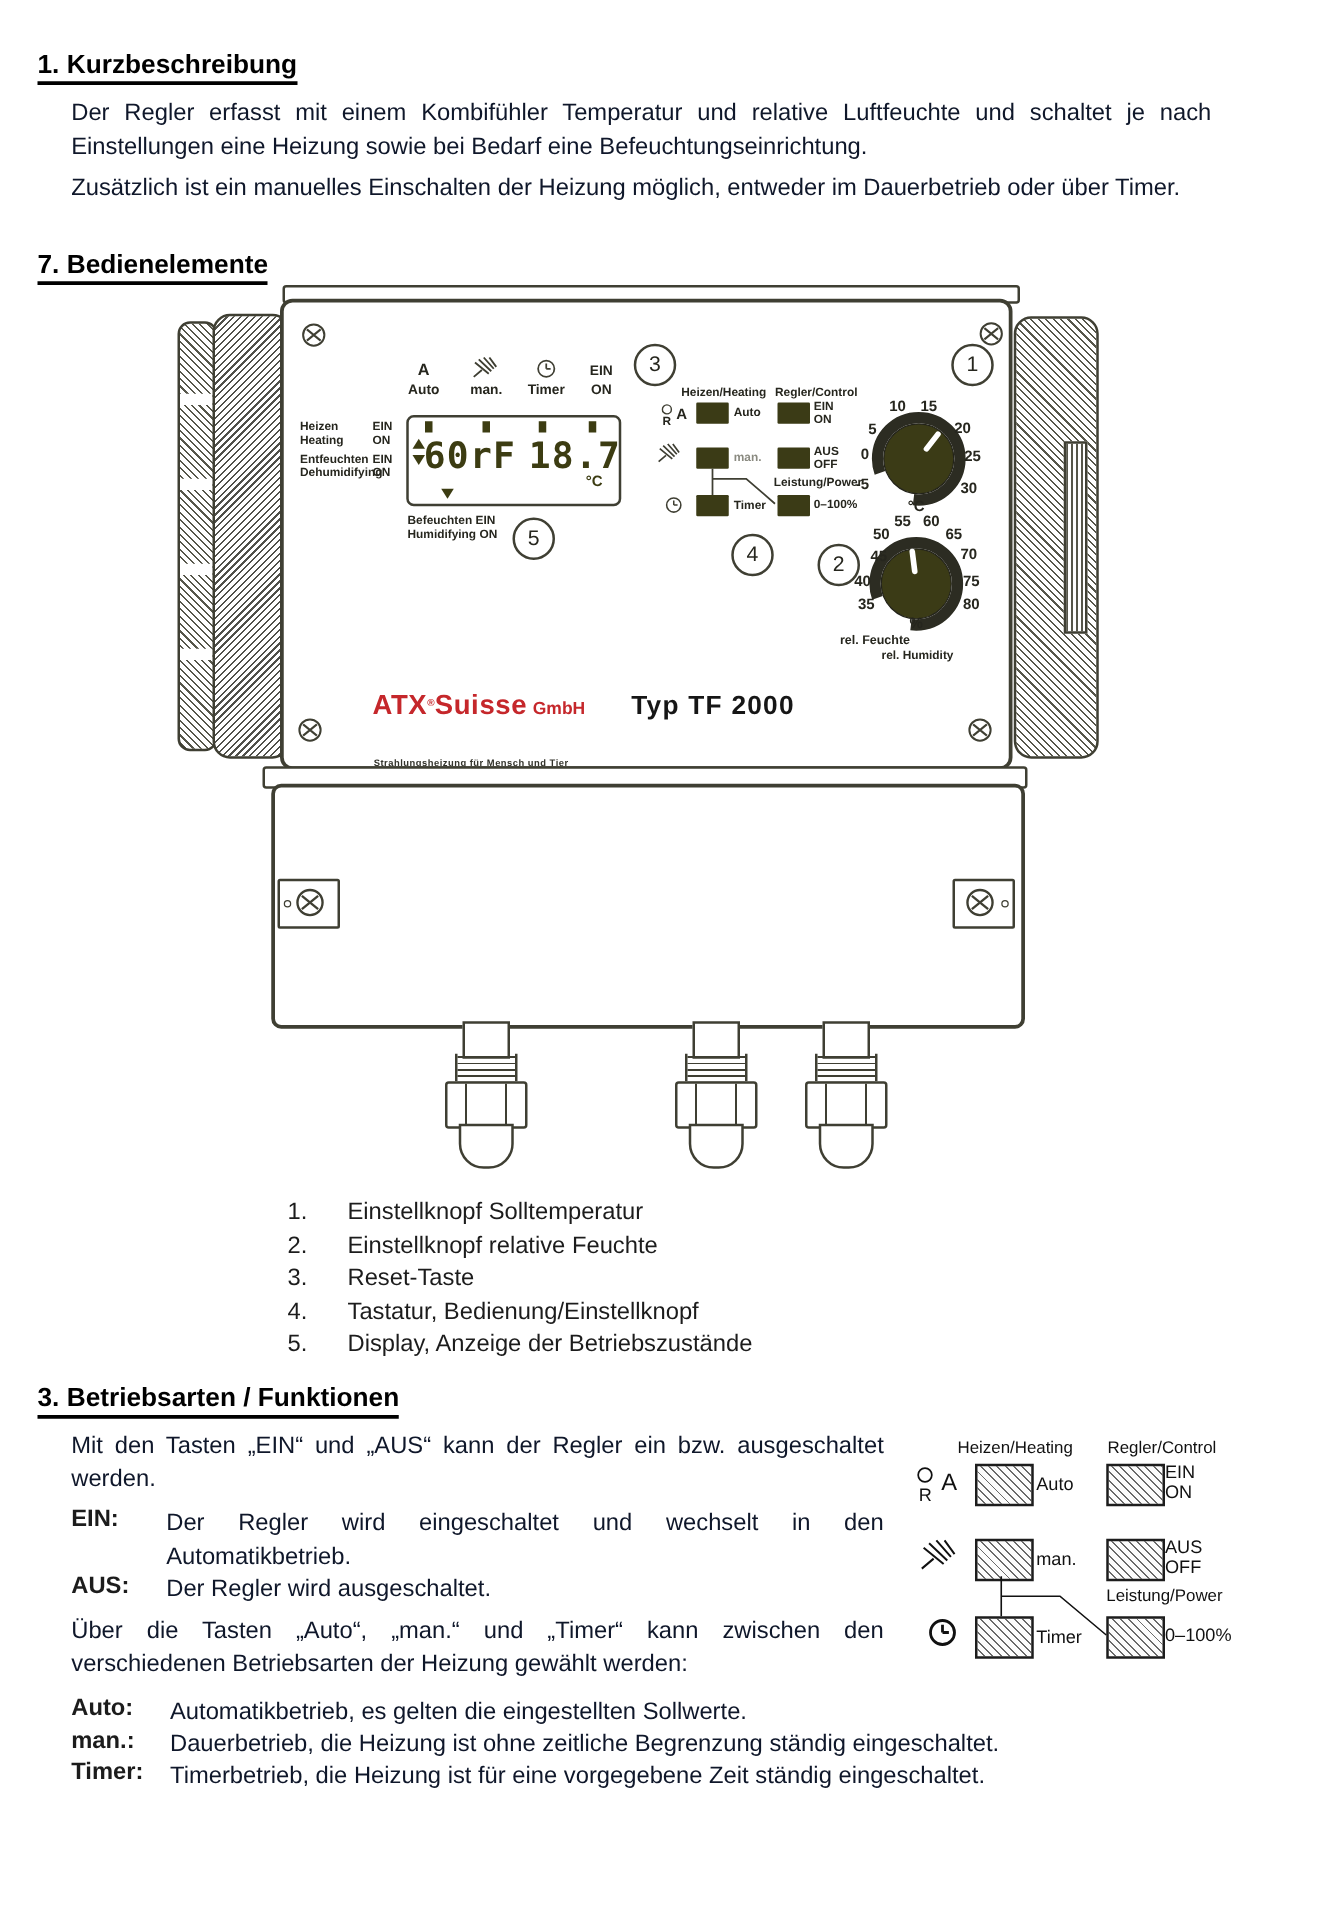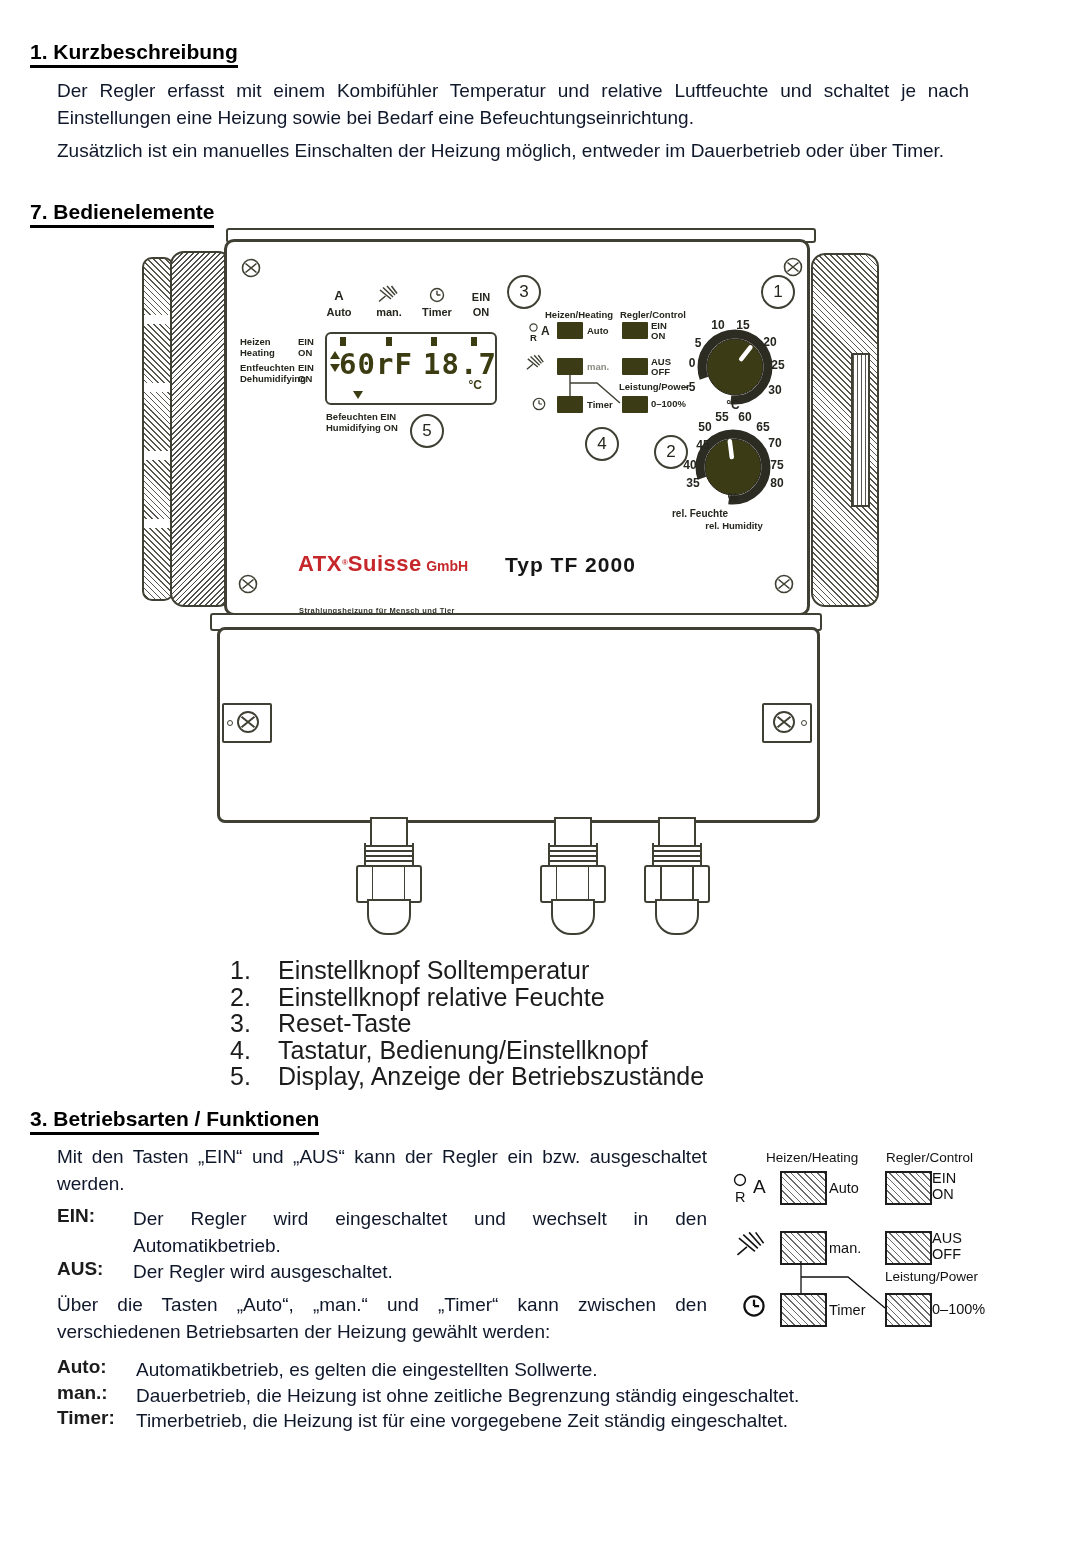--- a/index.html
+++ b/index.html
@@ -7,21 +7,21 @@
     width:1068px;height:1543px;position:relative;background:#ffffff;
     font-family:"Liberation Sans",sans-serif;color:#1c1c1c;overflow:hidden;
   }
   .abs{position:absolute;}
   
   .heading{font-size:21px;font-weight:bold;color:#000;white-space:nowrap;}
   .heading span{display:inline-block;border-bottom:3px solid #000;padding-bottom:1px;}
   .body-text{font-size:19px;line-height:27px;color:#0f172a;}
   .just{text-align:justify;}
   .term{font-size:19px;font-weight:bold;white-space:nowrap;}
-  .legend-row{font-size:25px;line-height:26px;white-space:nowrap;}
+  .legend-row{font-size:19px;line-height:26px;white-space:nowrap;}
   .legend-num{display:inline-block;width:48px;}
   .footer{font-size:19px;}
   
   .dev{left:140px;top:225px;width:745px;height:714px;}
   .line{border:2px solid #3f3f33;}
   .hatch1{background:repeating-linear-gradient(45deg,#fff 0px,#fff 3px,#56564a 3px,#56564a 4.2px);}
   .hatch2{background:repeating-linear-gradient(135deg,#fff 0px,#fff 2.6px,#50504a 2.6px,#50504a 3.9px);}
   .panel{border:3px solid #3f3f33;border-radius:10px;background:#fff;}
   .sl{font-size:9.5px;font-weight:bold;line-height:11px;color:#26261e;white-space:nowrap;}
   .modecol{width:46px;text-align:center;}

